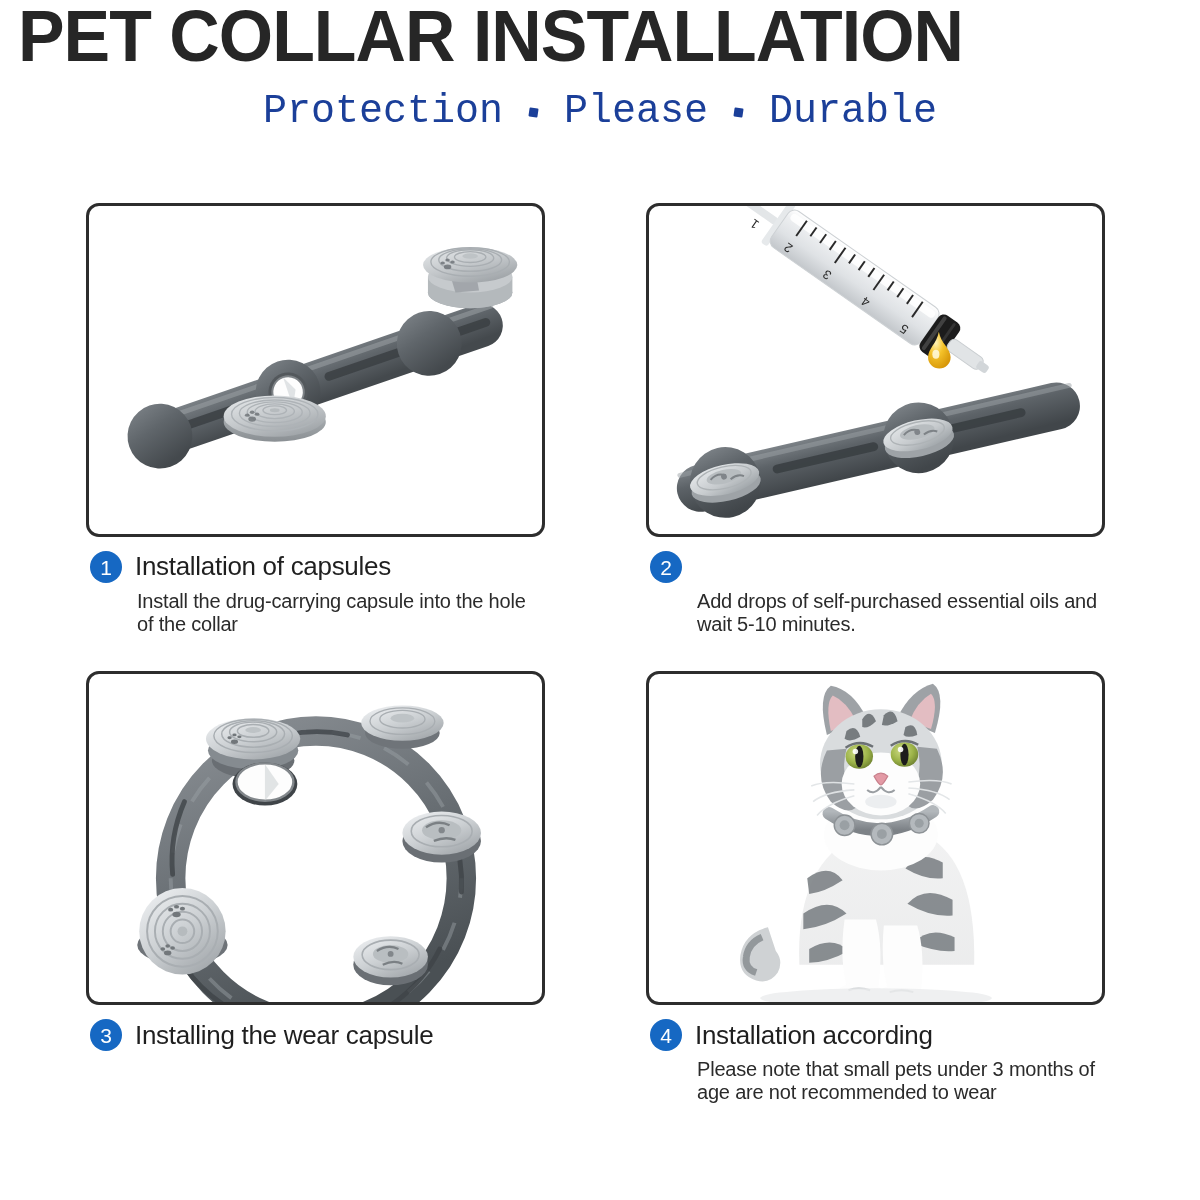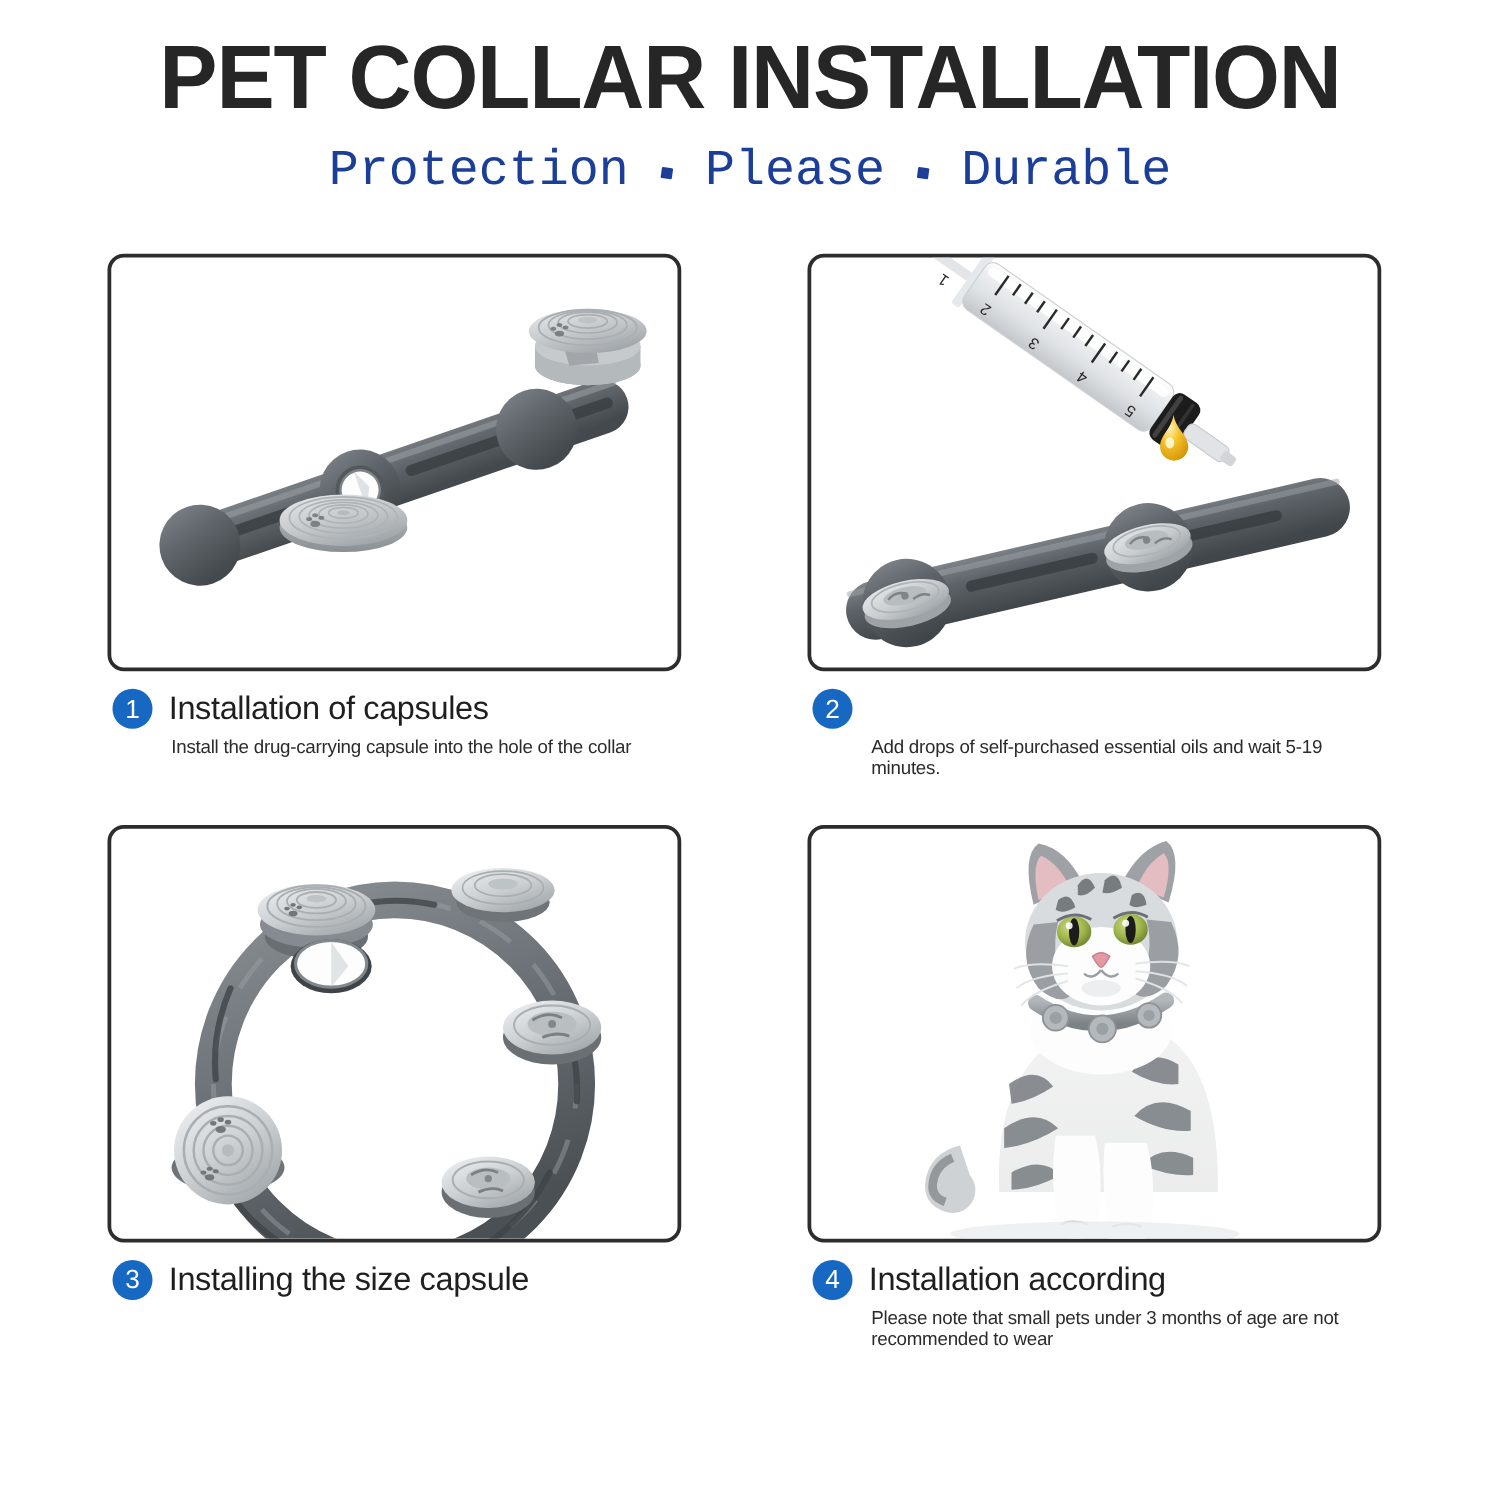--- a/index.html
+++ b/index.html
@@ -5,21 +5,21 @@
   * { box-sizing: border-box; margin: 0; padding: 0; }
   html, body {
     width: 1200px; height: 1200px;
     background: #ffffff;
     font-family: "Liberation Sans", sans-serif;
     overflow: hidden;
   }
   .page { position: relative; width: 1200px; height: 1200px; background:#fff; }
 
   
-  .header { padding-top: 26px; text-align: center; }
+  .header { }
   .main-title {
     font-family: "Liberation Sans", sans-serif;
     font-weight: 700;
     font-size: 72px;
     letter-spacing: -1px;
     color: #262626;
     line-height: 1;
     transform: scaleX(0.97);
     white-space: nowrap;
   }
@@ -74,21 +74,21 @@
     font-weight: 400;
     display: flex; align-items: center; justify-content: center;
     line-height: 1;
   }
   .step-title {
     font-size: 26px; font-weight: 400; color: #1f1f1f;
     letter-spacing: -0.3px; line-height: 1.05;
   }
   .step-desc {
     margin-left: 47px; margin-top: 7px;
-    font-size: 15px; line-height: 1.13; color: #2b2b2b;
+    font-size: 20px; line-height: 1.13; color: #2b2b2b;
     letter-spacing: -0.2px;
     max-width: 412px;
   }
 
   svg { display: block; }
 </style>
 </head>
 <body>
 
 <div class="page">
@@ -300,21 +300,21 @@
               <path d="M278 244 q8 -4 14 0" stroke="#7e8387" stroke-width="2" fill="none"></path>
               <circle cx="272" cy="240" r="3" fill="#80858a"></circle>
             </g>
           </g>
         </svg>
       </div>
       <div class="caption">
         <div class="cap-head">
           <span class="badge">2</span>
         </div>
-        <div class="step-desc">Add drops of self-purchased essential oils and wait 5-19 minutes.</div>
+        <div class="step-desc">Add drops of self-purchased essential oils and wait 5-10 minutes.</div>
       </div>
     </div>
 
     <div class="cell">
       <div class="panel">
         <svg viewBox="0 0 459 334" width="453" height="328">
           <defs>
             <linearGradient id="ringG" x1="0" y1="0" x2="0.4" y2="1">
               <stop offset="0" stop-color="#8b9095"></stop>
                 <stop offset="0.5" stop-color="#6a7075"></stop>
@@ -411,21 +411,21 @@
             <ellipse cx="38" cy="31" rx="18" ry="9" fill="#b9bec1"></ellipse>
             <path d="M24 28 q11 -7 22 -2" stroke="#7b8084" stroke-width="2.3" fill="none"></path>
             <path d="M30 42 q11 -5 20 -1" stroke="#7b8084" stroke-width="2.3" fill="none"></path>
             <circle cx="38" cy="31" r="3" fill="#82878b"></circle>
           </g>
         </svg>
       </div>
       <div class="caption">
         <div class="cap-head">
           <span class="badge">3</span>
-          <span class="step-title">Installing the size capsule</span>
+          <span class="step-title">Installing the wear capsule</span>
         </div>
       </div>
     </div>
 
     <div class="cell">
       <div class="panel">
         <svg viewBox="0 0 459 334" width="453" height="328">
           <defs>
             <linearGradient id="furG" x1="0" y1="0" x2="0" y2="1">
               <stop offset="0" stop-color="#b9bcbf"></stop>

